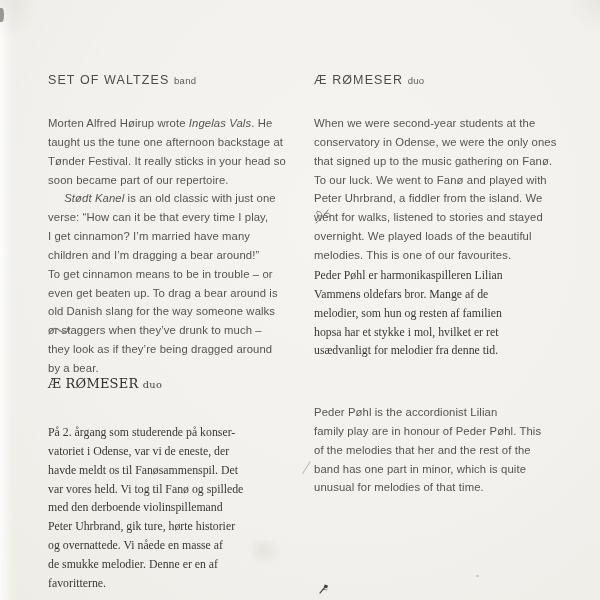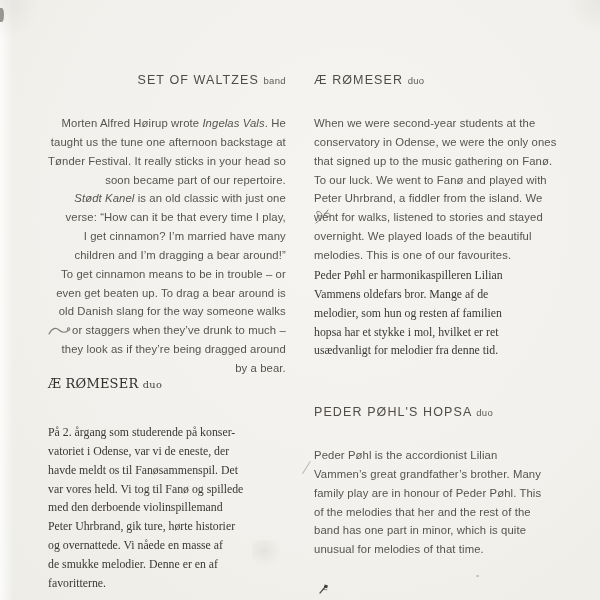--- a/index.html
+++ b/index.html
@@ -42,21 +42,21 @@
   .smudge{
     position:absolute;left:252px;top:540px;width:30px;height:26px;
     background:radial-gradient(ellipse at 40% 40%, rgba(140,135,126,.12), transparent 70%);
   }
 </style>
 </head>
 <body>
 
 <div class="page">
 
-  <section class="sec sans" style="left:48px;top:47px;text-align:right;">
+  <section class="sec sans" style="left:48px;top:47px;">
     <h2><span>SET OF WALTZES</span> <span class="suffix">band</span></h2>
     <div><div class="tl">Morten Alfred Høirup wrote <i>Ingelas Vals</i>. He</div><div class="tl">taught us the tune one afternoon backstage at</div><div class="tl">Tønder Festival. It really sticks in your head so</div><div class="tl">soon became part of our repertoire.</div><div class="tl">     <i>Stødt Kanel</i> is an old classic with just one</div><div class="tl">verse: “How can it be that every time I play,</div><div class="tl">I get cinnamon? I’m married have many</div><div class="tl">children and I’m dragging a bear around!”</div><div class="tl">To get cinnamon means to be in trouble – or</div><div class="tl">even get beaten up. To drag a bear around is</div><div class="tl">old Danish slang for the way someone walks</div><div class="tl">or staggers when they’ve drunk to much –</div><div class="tl">they look as if they’re being dragged around</div><div class="tl">by a bear.</div></div>
   </section>
 
   <div class="orn" style="left:48px;top:325px;">
     <svg width="24" height="12" viewBox="0 0 24 12">
       <path d="M1,9 C4,3 8,2 11,5 C14,8 18,8 21,5 C22.5,3.6 21.5,2.2 20,3 C18.8,3.7 19.6,5.4 21.4,5" fill="none" stroke="#6e6b64" stroke-width="1.1" stroke-linecap="round" opacity=".85"></path>
     </svg>
   </div>
 
@@ -76,22 +76,21 @@
       <path d="M8,8 C4,8 2,5.5 3,3.5 C6,3 8,5 8,8 Z" fill="none" stroke="#6e6b64" stroke-width="1" opacity=".8"></path>
       <path d="M10,6 C12,9 15,9 16.5,7.5 C15.8,5 12.5,4.5 10,6 Z" fill="none" stroke="#6e6b64" stroke-width="1" opacity=".8"></path>
     </svg>
   </div>
 
   <section class="sec serif" style="left:314px;top:236px;">
     <div><div class="tl">Peder Pøhl er harmonikaspilleren Lilian</div><div class="tl">Vammens oldefars bror. Mange af de</div><div class="tl">melodier, som hun og resten af familien</div><div class="tl">hopsa har et stykke i mol, hvilket er ret</div><div class="tl">usædvanligt for melodier fra denne tid.</div></div>
   </section>
 
   <section class="sec sans" style="left:314px;top:379px;">
-    <h2><span>PEDER PØHL'S HOPSA</span> <span class="suffix">duo</span></h2>
-    <div><div class="tl">Peder Pøhl is the accordionist Lilian</div><div class="tl">Vammen’s great grandfather’s brother. Many</div><div class="tl">family play are in honour of Peder Pøhl. This</div><div class="tl">of the melodies that her and the rest of the</div><div class="tl">band has one part in minor, which is quite</div><div class="tl">unusual for melodies of that time.</div></div>
+    <div><div class="tl">Peder Pøhl is the accordionist Lilian</div><div class="tl">family play are in honour of Peder Pøhl. This</div><div class="tl">of the melodies that her and the rest of the</div><div class="tl">band has one part in minor, which is quite</div><div class="tl">unusual for melodies of that time.</div></div>
   </section>
 
   <div class="edge-fleck"></div>
   <div class="slash-mark"></div>
   <div class="smudge"></div>
   <div class="speck"></div>
 
   <div class="orn" style="left:318px;top:583px;">
     <svg width="12" height="12" viewBox="0 0 12 12">
       <path d="M2,10 L8,3" stroke="#3d3a36" stroke-width="1.2" stroke-linecap="round" opacity=".85"></path>

